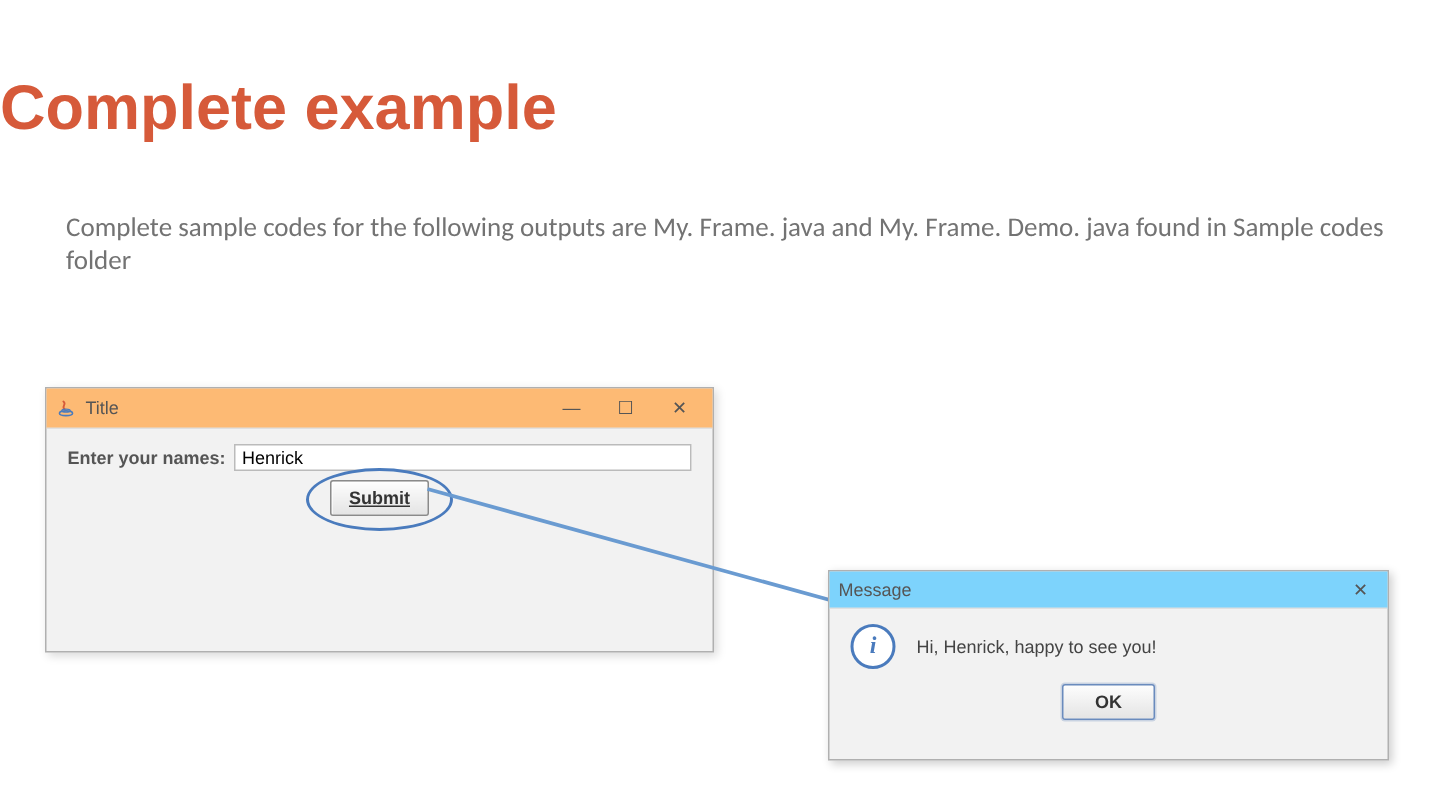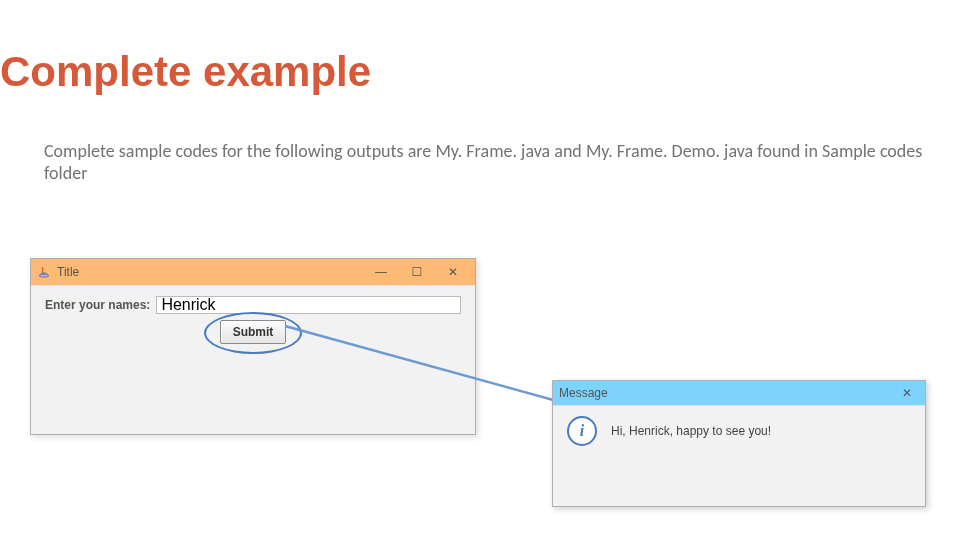--- a/index.html
+++ b/index.html
@@ -85,29 +85,30 @@
   .form-label {
     font-weight: 700;
     color: #555;
     font-size: 12px;
   }
   .text-input {
     flex: 1;
     height: 18px;
     border: 1px solid #bbb;
     background: #fff;
-    font-size: 16px;
+    font-size: 12px;
     padding: 0 4px;
     box-sizing: border-box;
   }
   .submit-row {
     margin-top: 6px;
     display: flex;
     justify-content: center;
     position: relative;
+    text-decoration: underline;
   }
   .swing-btn {
     height: 22px;
     padding: 0 12px;
     font-size: 12px;
     font-weight: 700;
     color: #333;
     border: 1px solid #8a8a8a;
     background: linear-gradient(#fdfdfd, #e4e4e4);
     border-radius: 2px;
@@ -255,13 +256,16 @@
 
 <div class="dialog-window">
   <div class="dialog-titlebar">
     <span class="dialog-title">Message</span>
     <div class="win-btn" style="width:24px">✕</div>
   </div>
   <div class="dialog-body">
     <div class="info-icon">i</div>
     <div class="dialog-msg">Hi, Henrick, happy to see you!</div>
   </div>
+  <div class="dialog-btn-row">
+    <div class="ok-btn">OK</div>
+  </div>
 </div>
 
 </body></html>

